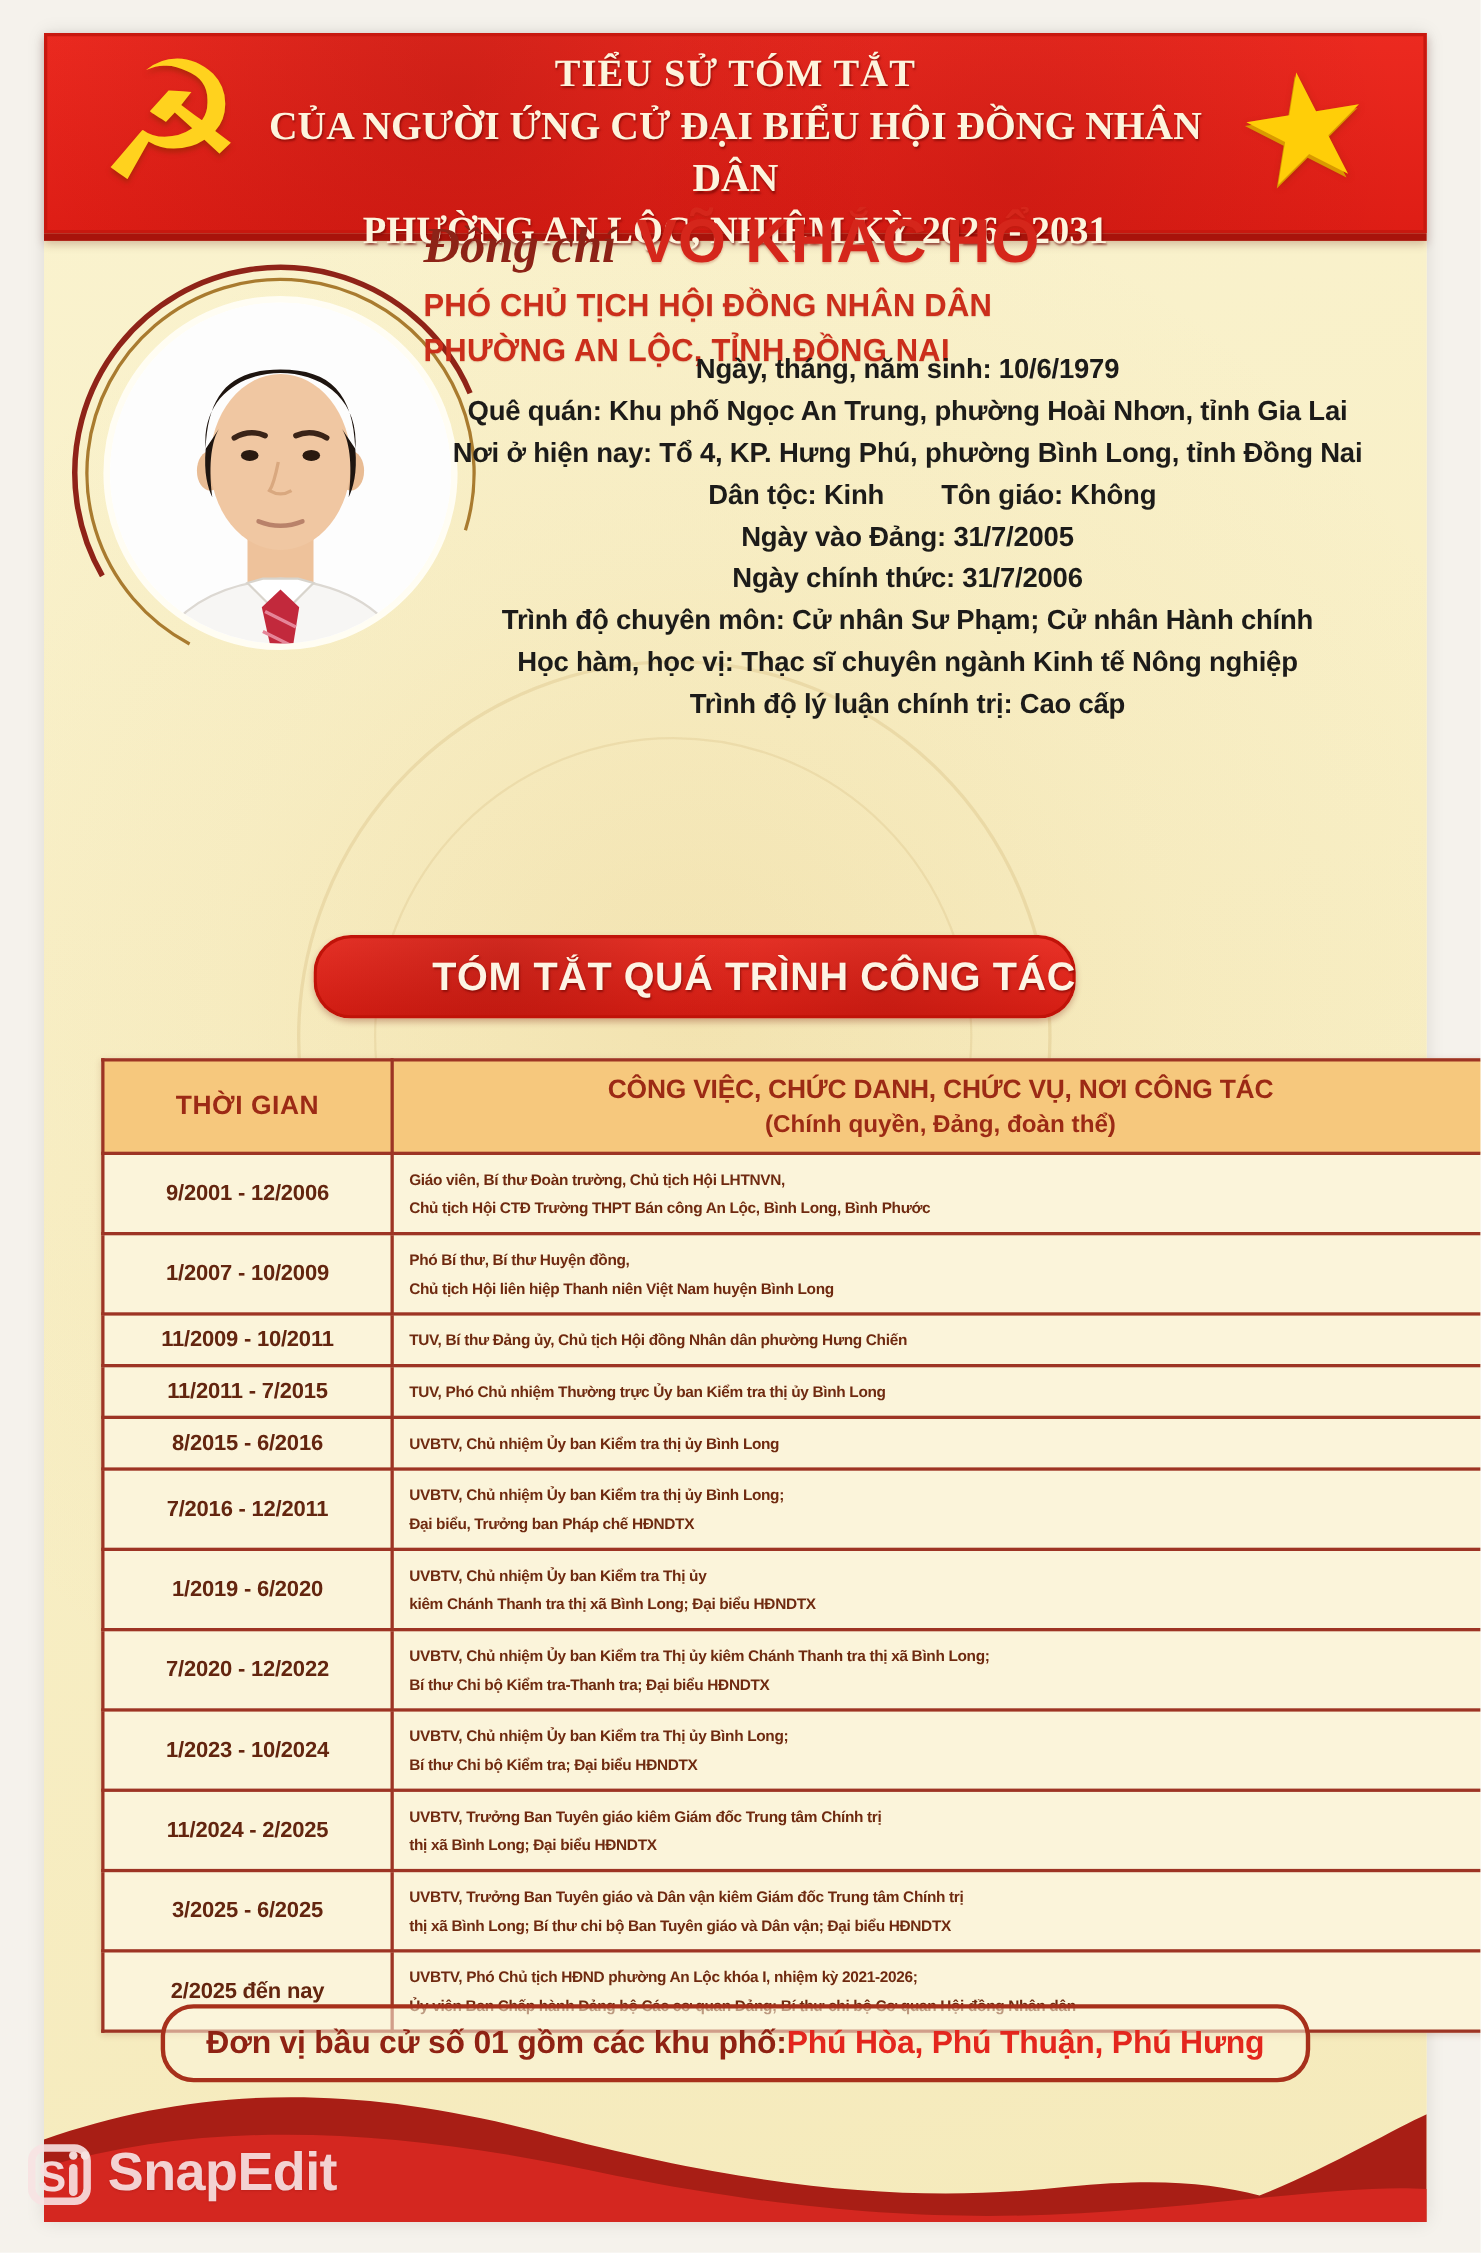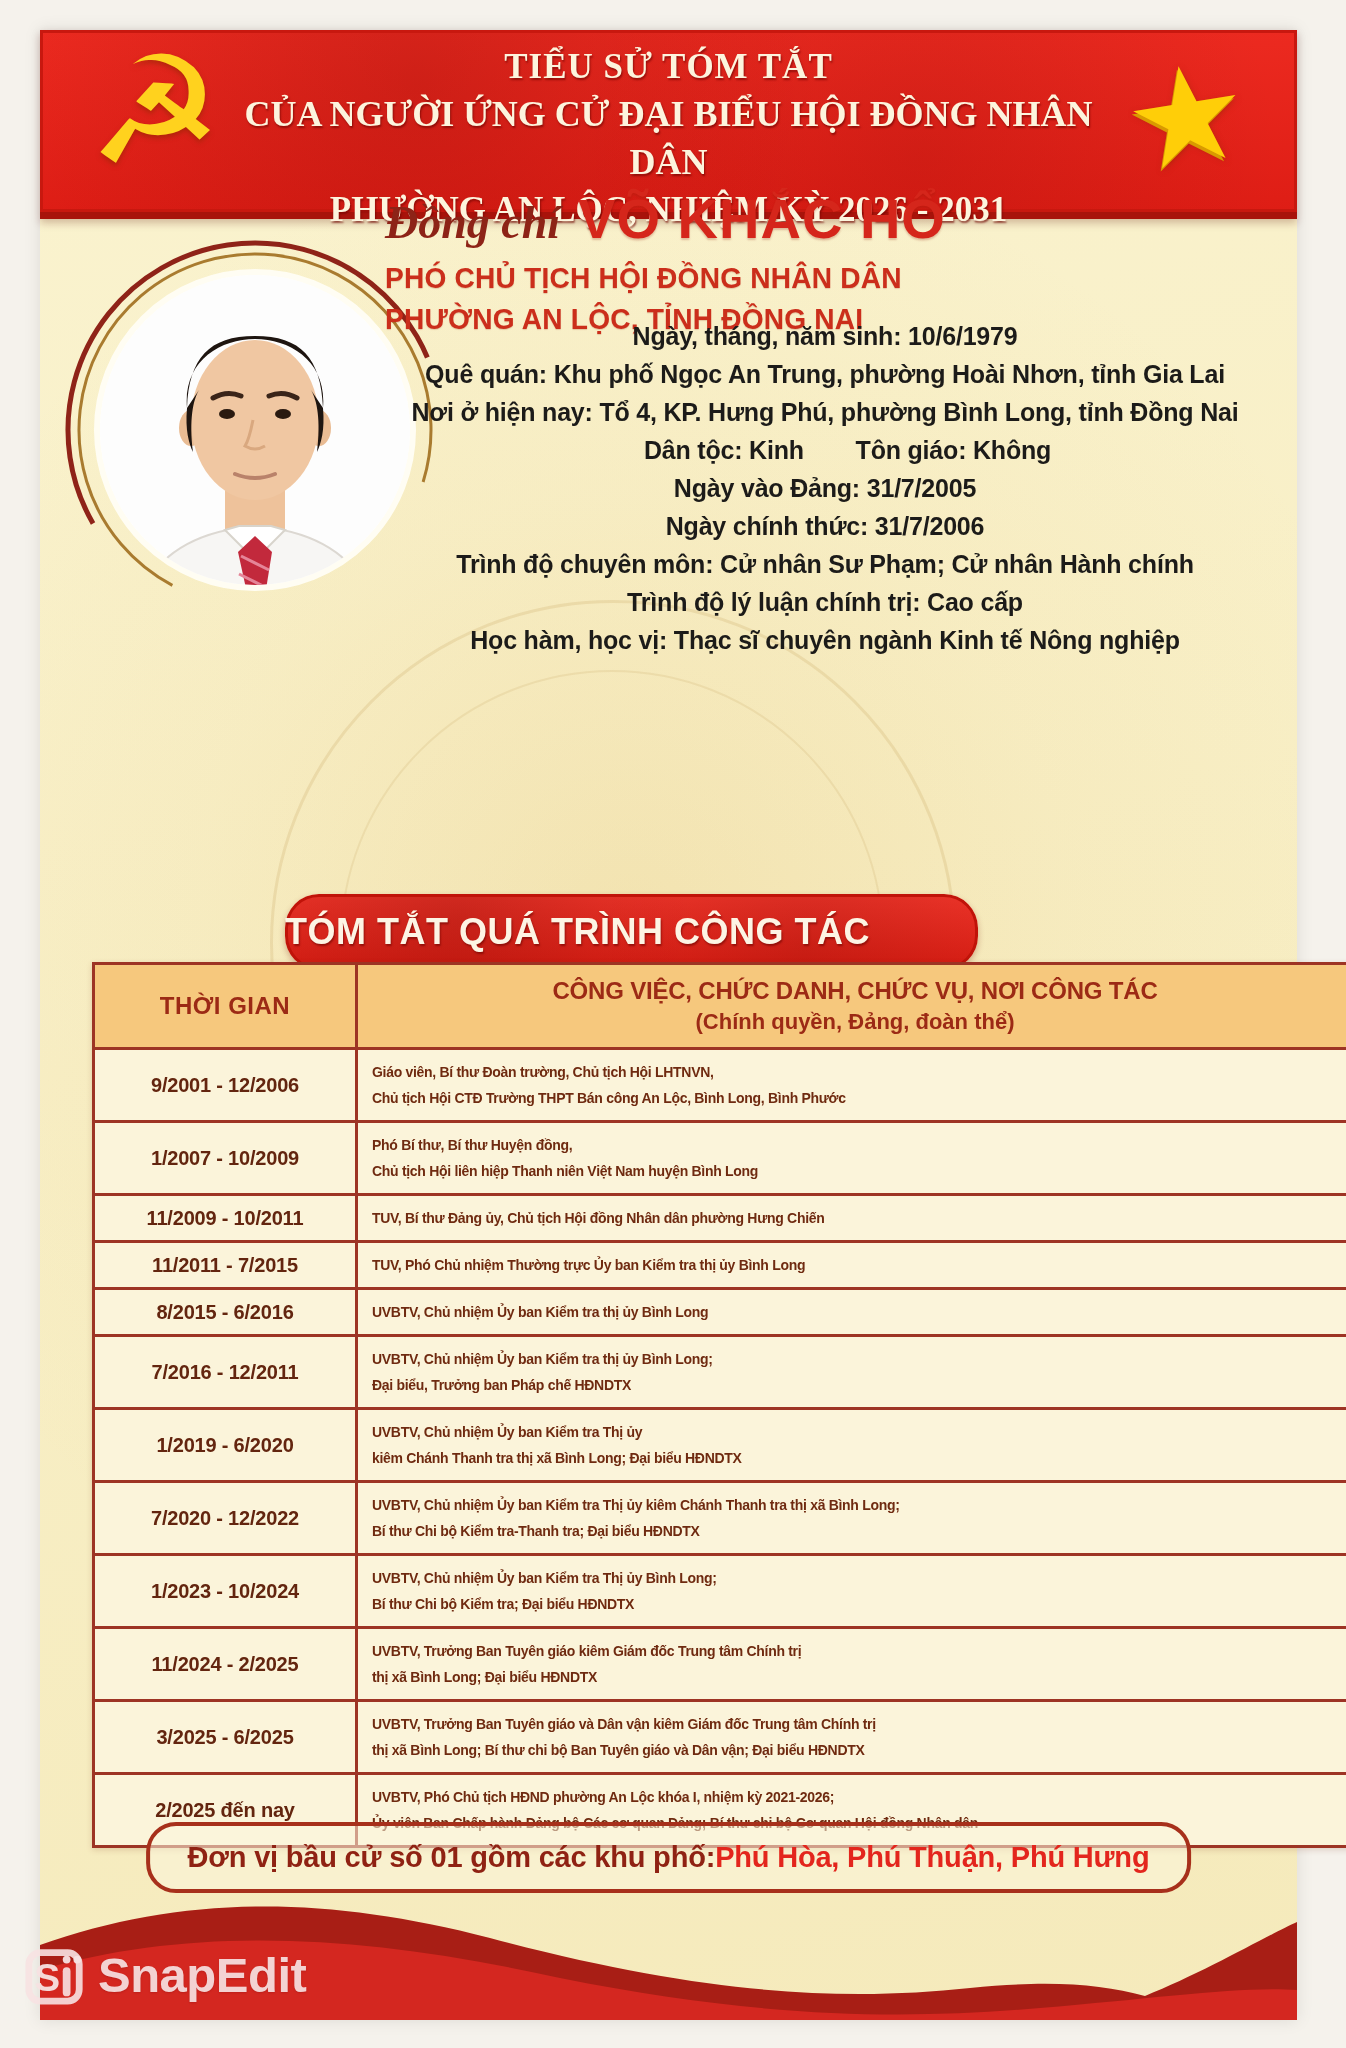--- a/index.html
+++ b/index.html
@@ -51,21 +51,21 @@
   .bio-line{margin-bottom:10px;letter-spacing:-.2px;text-align:center;}
   .bio-eth{display:inline-block;width:250px;}
 
   
   .section-banner{position:absolute;left:245px;top:820px;width:693px;height:76px;border-radius:34px;
                   background:
                     radial-gradient(circle at 25% 35%, rgba(120,8,3,.28), rgba(120,8,3,0) 45%),
                     radial-gradient(circle at 75% 70%, rgba(120,8,3,.2), rgba(120,8,3,0) 40%),
                     linear-gradient(#ee352a,#d71d13);
                   box-shadow:inset 0 0 0 3px #c01309, 0 3px 6px rgba(120,20,5,.3);
-                  display:flex;align-items:center;justify-content:flex-start;margin-top:44px;}
+                  display:flex;align-items:center;justify-content:flex-end;}
   .section-banner span{color:#fdf4e4;font-size:36px;font-weight:bold;letter-spacing:.5px;
                        text-shadow:1px 2px 2px rgba(110,5,0,.6);}
 
   
   .career-table{position:absolute;left:52px;top:932px;width:1263px;border-collapse:collapse;
                 background:#fbf4da;box-shadow:0 2px 6px rgba(120,50,20,.18);}
   .career-table th,.career-table td{border:3px solid #9d3424;}
   .career-table th{background:#f6c87d;color:#9c2a15;padding:10px 8px;}
   .th-time{width:244px;font-size:24px;letter-spacing:.5px;}
   .th-job1{font-size:24px;line-height:32px;letter-spacing:-.2px;}
@@ -154,22 +154,22 @@
       <div class="bio-line">Ngày, tháng, năm sinh: 10/6/1979</div>
       <div class="bio-line">Quê quán: Khu phố Ngọc An Trung, phường Hoài Nhơn, tỉnh Gia Lai</div>
       <div class="bio-line">Nơi ở hiện nay: Tổ 4, KP. Hưng Phú, phường Bình Long, tỉnh Đồng Nai</div>
       <div class="bio-line">
         <span class="bio-eth">Dân tộc: Kinh</span>
         <span>Tôn giáo: Không</span>
       </div>
       <div class="bio-line">Ngày vào Đảng: 31/7/2005</div>
       <div class="bio-line">Ngày chính thức: 31/7/2006</div>
       <div class="bio-line">Trình độ chuyên môn: Cử nhân Sư Phạm; Cử nhân Hành chính</div>
+      <div class="bio-line">Học hàm, học vị: Thạc sĩ chuyên ngành Kinh tế Nông nghiệp</div>
       <div class="bio-line">Trình độ lý luận chính trị: Cao cấp</div>
-      <div class="bio-line">Học hàm, học vị: Thạc sĩ chuyên ngành Kinh tế Nông nghiệp</div>
     </div>
 
     <div class="section-banner">
       <span>TÓM TẮT QUÁ TRÌNH CÔNG TÁC</span>
     </div>
 
     <table class="career-table">
       <thead>
         <tr>
           <th class="th-time">THỜI GIAN</th>

